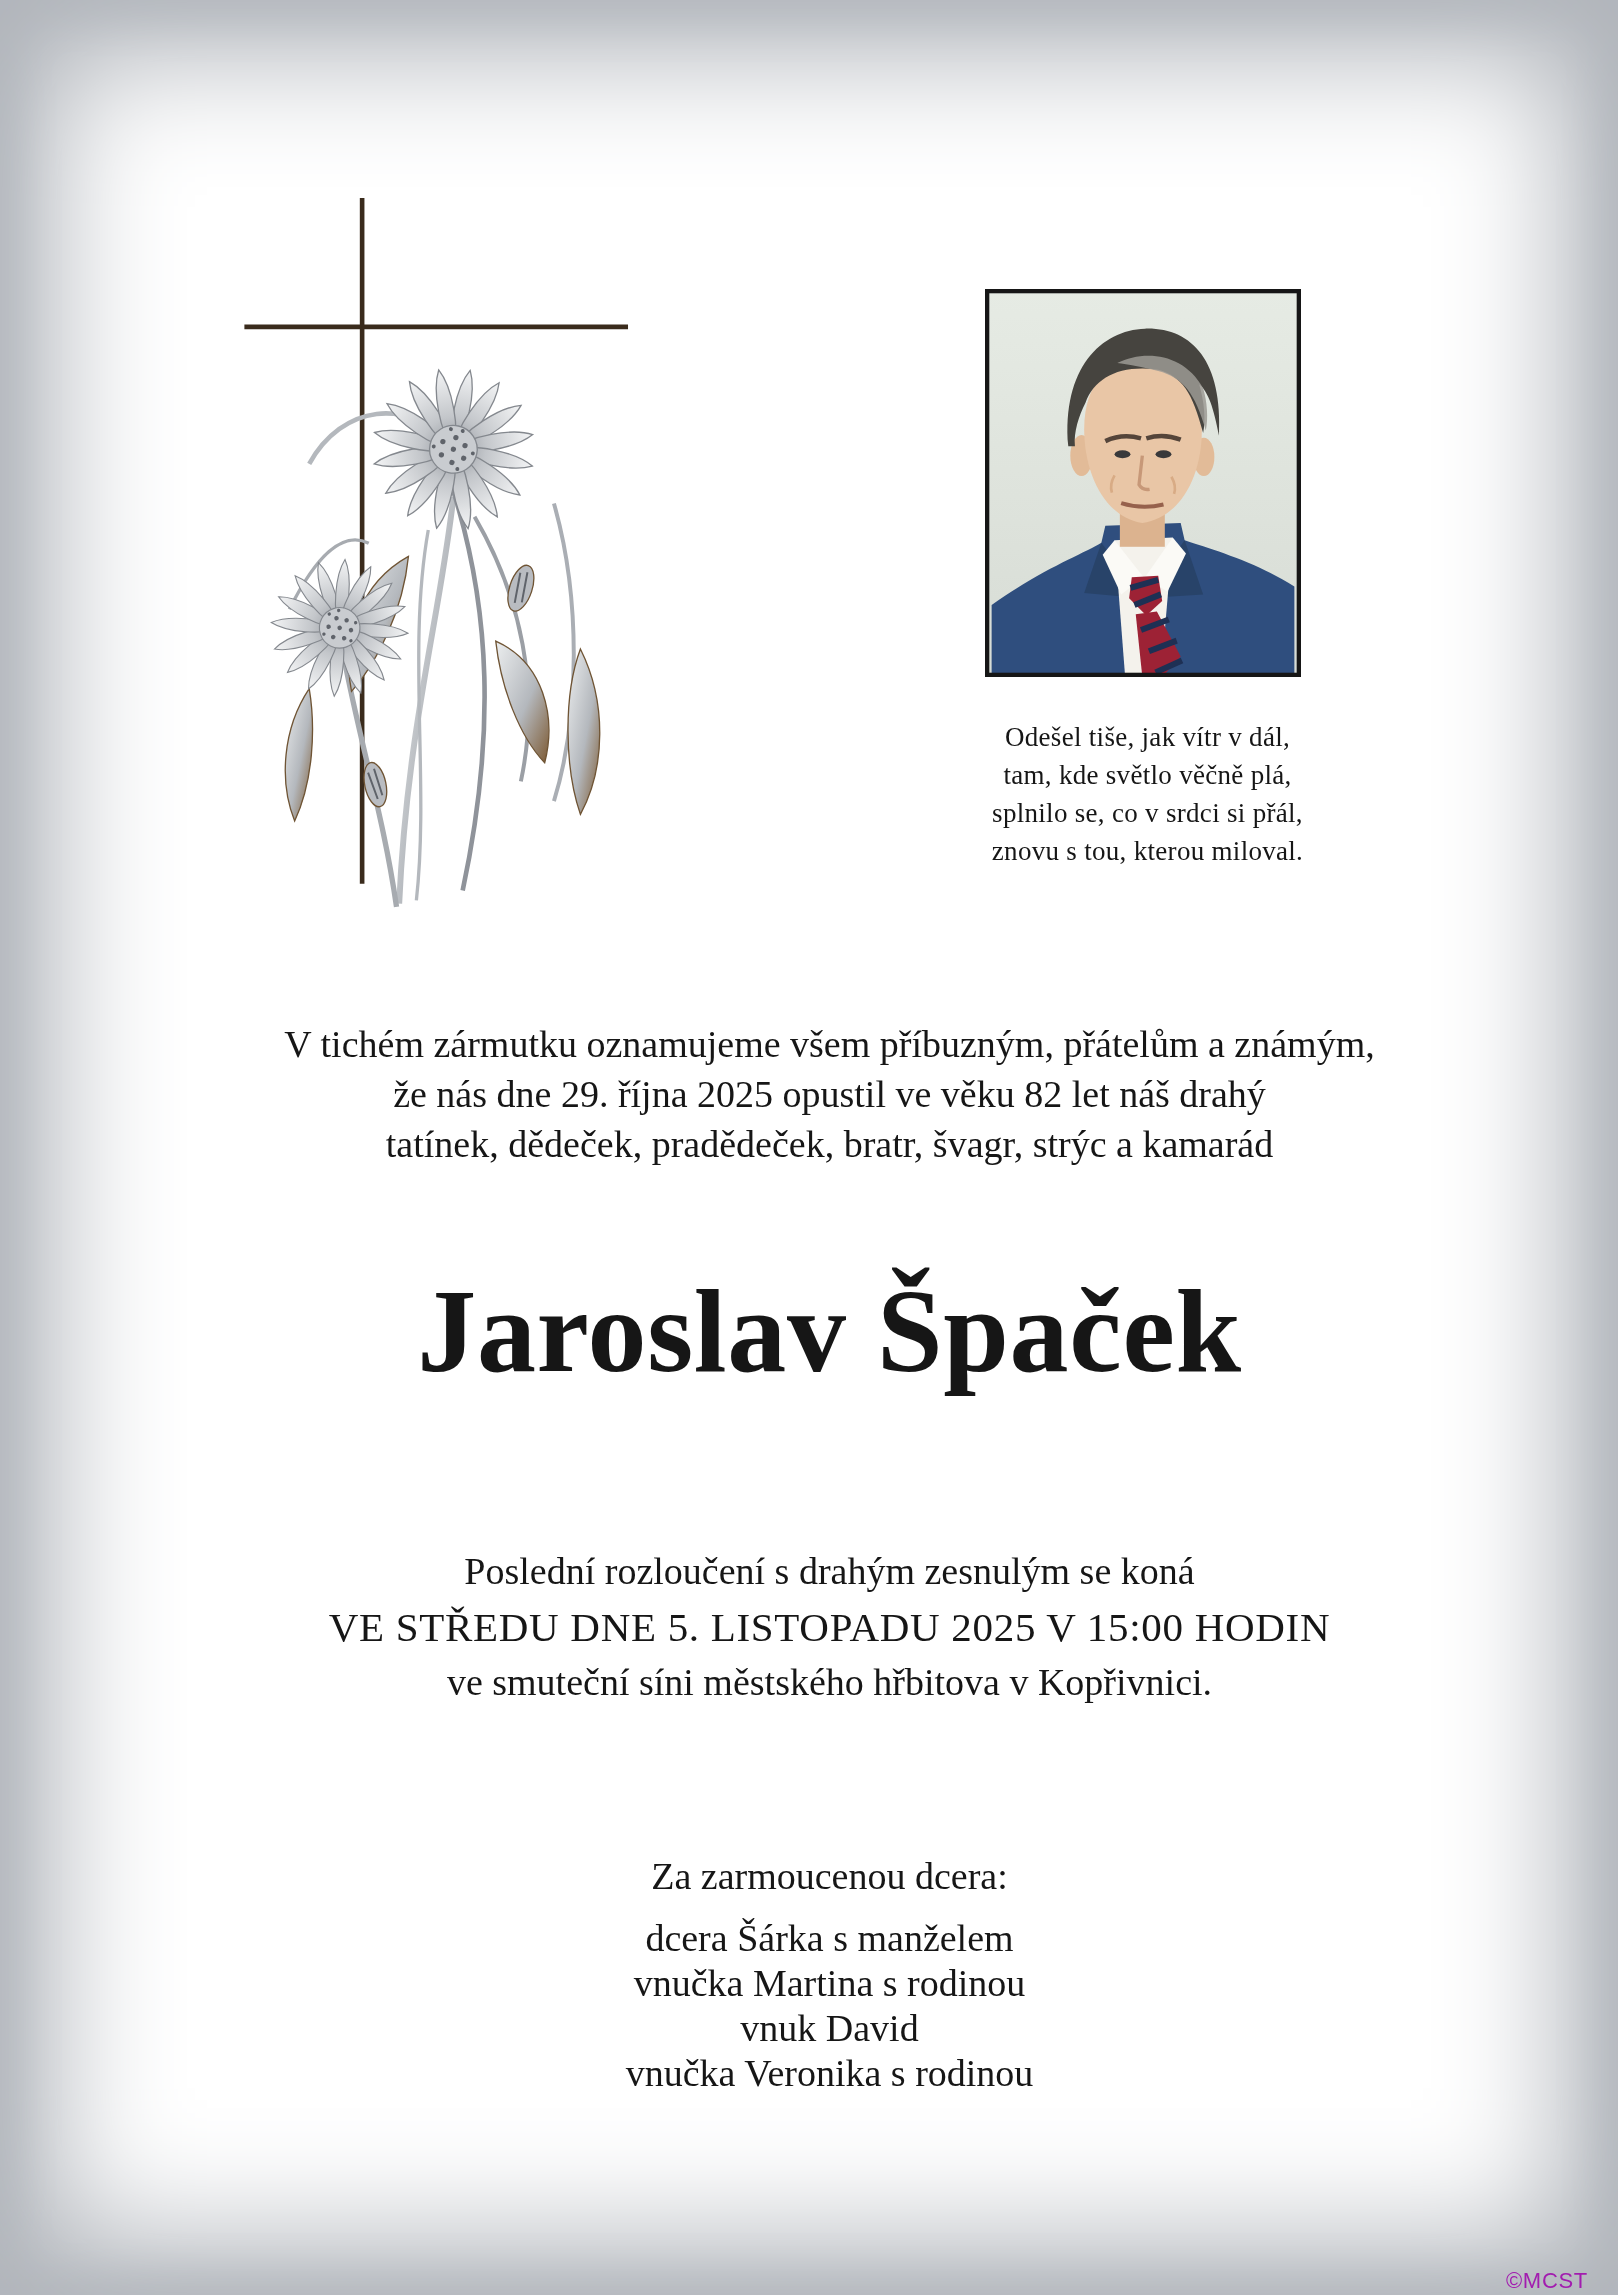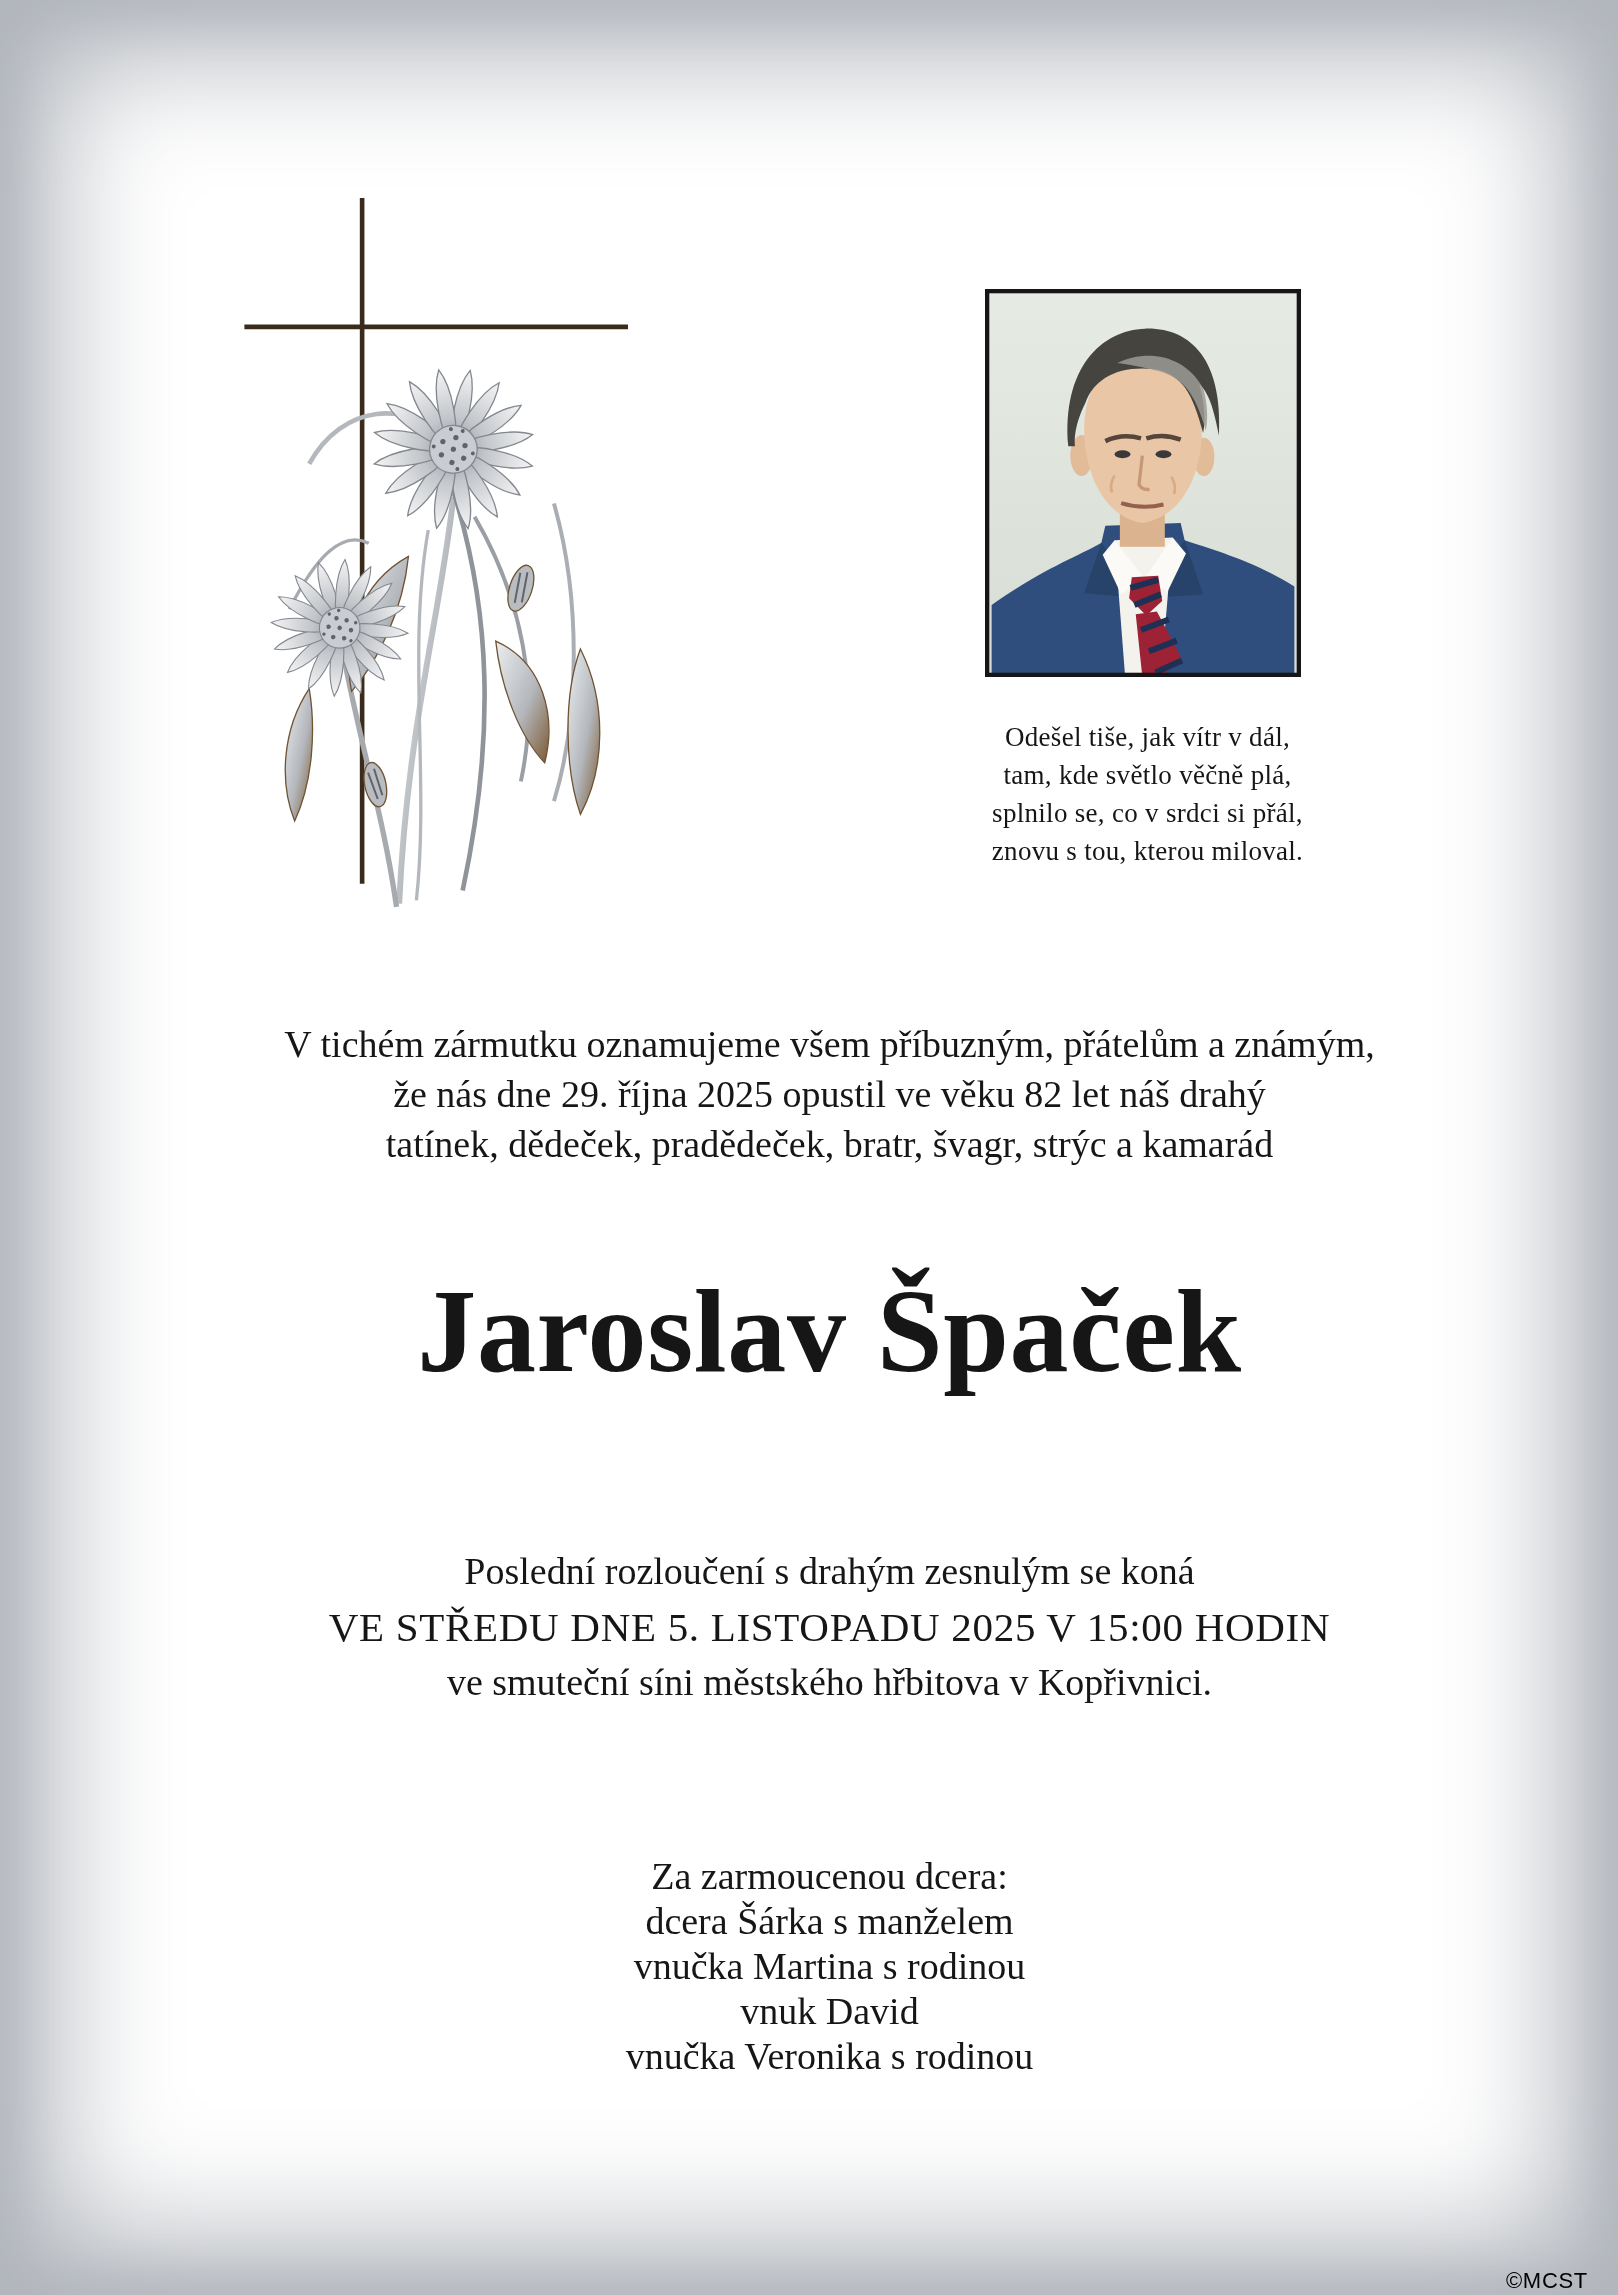--- a/index.html
+++ b/index.html
@@ -40,27 +40,27 @@
     letter-spacing: 0.7px;
   }
 
   .funeral { top: 1544px; }
   .funeral-intro { font-size: 38px; line-height: 54px; }
   .funeral-datetime { font-size: 41px; font-weight: normal; line-height: 58px; letter-spacing: 0.7px; }
   .funeral-place { font-size: 38px; line-height: 53px; text-align: center; }
 
   .family { top: 1853px; }
   .family-header { font-size: 38px; line-height: 46px; }
-  .family-members { }
+  .family-members { margin-top: 17px; }
   .family-member { font-size: 38px; line-height: 45px; }
 
   .copyright {
     right: 30px; bottom: 1.3px;
     font-family: "Liberation Sans", sans-serif;
-    font-size: 22px; color: #000000;
+    font-size: 22px; color: #a21caf;
     letter-spacing: 0.7px;
   }
 </style>
 </head>
 <body>
 
 <div class="card">
 
   <svg class="abs art-svg" viewBox="0 0 700 1155" aria-hidden="true">
     <defs>

